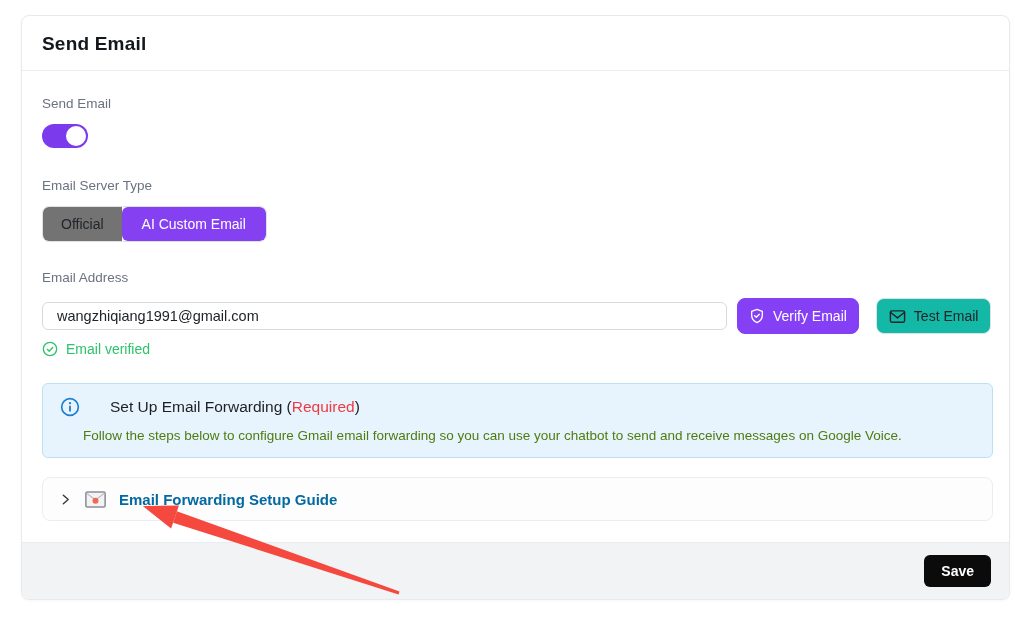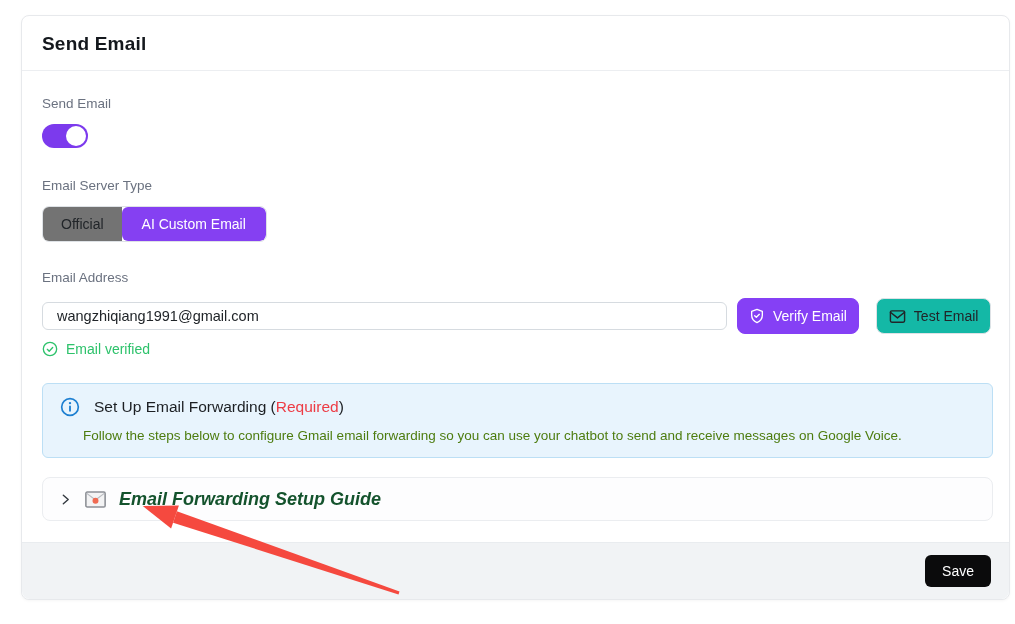--- a/index.html
+++ b/index.html
@@ -33,32 +33,32 @@
     padding:0 14px; font-family:inherit; font-size:14.5px; color:#212529; outline:none;
   }
   .btn { display:inline-flex; align-items:center; justify-content:center; gap:8px; height:36px; border-radius:8px; font-family:inherit; font-size:14px; cursor:pointer; }
   .btn-verify { margin-left:10px; width:123px; background:#8540f5; border:1px solid #8540f5; color:#fff; }
   .btn-test { margin-left:17px; width:115px; background:#14b8a6; border:1px solid #dee2e6; color:#212529; }
 
   .verified { display:flex; align-items:center; gap:8px; margin:7px 0 26px 0; color:#2dc26b; font-size:14px; }
 
   
   .info-box { width:951px; background:#e8f4fd; border:1px solid #bcdff5; border-radius:6px; padding:13px 16px 14px 17px; margin-bottom:19px; }
-  .info-title-row { display:flex; align-items:center; gap:14px; }
+  .info-title-row { display:flex; align-items:center; gap:30px; }
   .info-title { font-size:15.5px; color:#1c1f23; }
   .info-required { color:#ed3b44; }
   .info-body { margin:11px 0 0 23px; font-size:13.5px; color:#4d7c0f; }
 
   
   .guide { width:951px; height:44px; border:1px solid #ebedf0; border-radius:8px; background:#fdfdfe; display:flex; align-items:center; padding:0 16px; cursor:pointer; gap:13px; }
-  .guide-title { color:#14532d; font-weight:700; font-size:18px;font-style:italic; }
+  .guide-title { color:#0369a1; font-weight:700; font-size:15px; }
 
   
   .card-footer { position:absolute; left:0; right:0; bottom:0; height:57px; background:#f1f3f5; border-top:1px solid #e9ecef; border-radius:0 0 8px 8px; }
-  .save-btn { position:absolute; right:18px; top:12px; height:32px; padding:0 17px; background:#0b0b0c; color:#fff; border:none; border-radius:6px; font-family:inherit; font-size:14px; font-weight:400; cursor:pointer; }
+  .save-btn { position:absolute; right:18px; top:12px; height:32px; padding:0 17px; background:#0b0b0c; color:#fff; border:none; border-radius:6px; font-family:inherit; font-size:14px; font-weight:700; cursor:pointer; }
 
   .arrow-overlay { position:absolute; left:0; top:0; width:1015px; height:624px; pointer-events:none; z-index:10; }
 
   .icon { flex:none; display:inline-flex; }
 </style>
 </head>
 <body>
 
 <div class="card">
 

